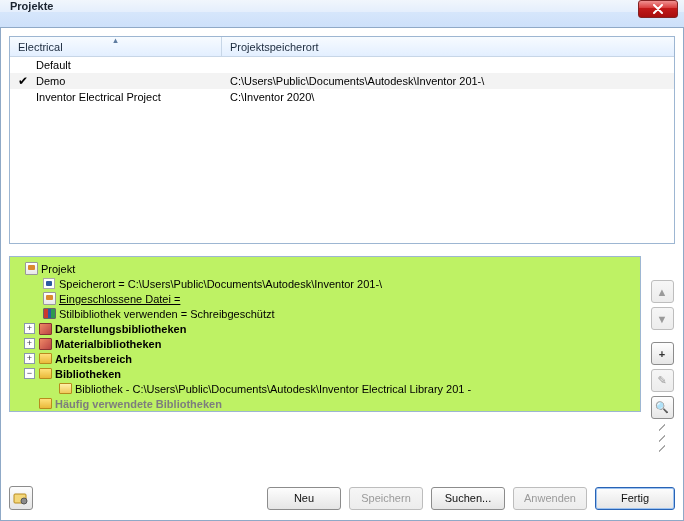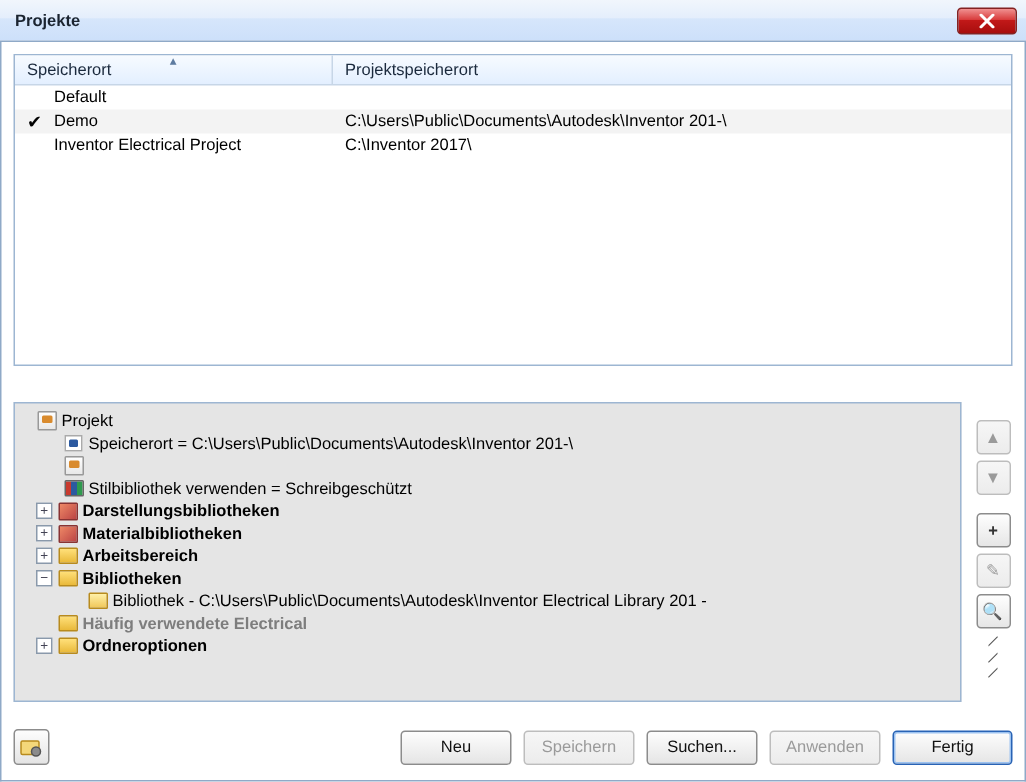--- a/index.html
+++ b/index.html
@@ -3,21 +3,21 @@
 <meta charset="utf-8">
 <style>
   * { box-sizing: border-box; font-family: Tahoma, "Segoe UI", Arial, sans-serif; font-size: 11px; }
   body { margin: 0; padding: 0; background: #fff; width: 684px; height: 521px; overflow: hidden; }
 
   
   .titlebar {
     height: 28px;
     background: linear-gradient(to bottom,#f1f6fc 0%,#e4eefc 45%,#d6e6fb 46%,#cde0fa 100%);
     border-bottom: 1px solid #8fa9c7;
-    display: flex; align-items: center;
+    display: flex; align-items: flex-start;
     padding: 0 6px 0 10px;
     color: #1b2430;
     user-select: none;
   }
   .titlebar .title { flex: 1; font-weight: bold; }
   .titlebar .close-btn {
     width: 40px; height: 18px; border-radius: 3px;
     background: linear-gradient(to bottom,#f09090 0%,#d83b3b 45%,#c21919 46%,#a80e0e 100%);
     border: 1px solid #832222;
     display: flex; align-items: center; justify-content: center;
@@ -59,24 +59,24 @@
   .list-row {
     display: flex; height: 16px; align-items: center;
   }
   .list-row.selected { background: #f3f3f3; }
   .list-row .mark { width: 26px; text-align: center; color:#000; font-size: 12px; }
   .list-row .cell.name { width: 186px; padding-right: 4px; }
   .list-row .cell.loc { flex: 1; padding-left: 8px; }
 
   
   .tree-panel {
-    margin-top: 24px;
+    margin-top: 12px;
     border: 1px solid #9db6d2;
-    height: 200px;
-    background: #e5e5e5;
+    height: 156px;
+    background: #bef264;
     padding: 4px 4px 4px 4px;
     overflow: auto; color:#000;
   }
   .tree-node { display: flex; align-items: center; height: 15px; white-space: nowrap; }
   .indent1 { padding-left: 10px; }
   .indent2 { padding-left: 28px; }
   .indent3 { padding-left: 44px; }
   .expander { display:inline-flex; width:11px; height:11px; border:1px solid #8a99ab; background:#fff; color:#445; align-items:center; justify-content:center; font-size:9px; line-height:1; margin-right:3px; }
   .spacer-exp { display:inline-block; width:14px; }
   .ticon { display:inline-flex; width:14px; height:13px; align-items:center; justify-content:center; margin-right:3px; }
@@ -149,41 +149,41 @@
     </svg>
   </div>
 </div>
 
 <div class="client">
 
   <div class="list-panel">
     <div class="list-header">
       <div class="col name">
         <span class="sort-mark">▴</span>
-        <span>Speicherort</span>
+        <span>Electrical</span>
       </div>
       <div class="col loc">
         <span>Projektspeicherort</span>
       </div>
     </div>
     <div class="list-body" id="list-body">
         <div class="list-row">
           <span class="mark"></span>
           <span class="cell name">Default</span>
           <span class="cell loc"></span>
         </div>
         <div class="list-row selected">
           <span class="mark">✔</span>
           <span class="cell name">Demo</span>
           <span class="cell loc">C:\Users\Public\Documents\Autodesk\Inventor 201-\</span>
         </div>
         <div class="list-row">
           <span class="mark"></span>
           <span class="cell name">Inventor Electrical Project</span>
-          <span class="cell loc">C:\Inventor 2017\</span>
+          <span class="cell loc">C:\Inventor 2020\</span>
         </div>
       </div>
   </div>
 
   <div class="tree-panel" style="width:632px;">
     <div class="tree-node indent1">
       <span class="ticon">
           <span class="icon-ipj"></span>
         </span>
       <span class="tree-label">Projekt</span>
@@ -191,20 +191,21 @@
     <div class="tree-node indent2">
       <span class="ticon">
           <span class="box-blue"></span>
         </span>
       <span class="tree-label">Speicherort = C:\Users\Public\Documents\Autodesk\Inventor 201-\</span>
     </div>
     <div class="tree-node indent2">
       <span class="ticon">
           <span class="icon-ipj"></span>
         </span>
+      <span class="tree-label uline">Eingeschlossene Datei =</span>
     </div>
     <div class="tree-node indent2">
       <span class="ticon">
           <span class="icon-sw"></span>
         </span>
       <span class="tree-label">Stilbibliothek verwenden = Schreibgeschützt</span>
     </div>
     <div class="tree-node indent1">
       <span class="expander">+</span>
       <span class="ticon">
@@ -237,21 +238,21 @@
       <span class="ticon">
           <span class="folder-y open"></span>
         </span>
       <span class="tree-label">Bibliothek - C:\Users\Public\Documents\Autodesk\Inventor Electrical Library 201 -</span>
     </div>
     <div class="tree-node indent1">
       <span class="spacer-exp"></span>
       <span class="ticon">
           <span class="folder-y"></span>
         </span>
-      <span class="tree-label bold gray">Häufig verwendete Electrical</span>
+      <span class="tree-label bold gray">Häufig verwendete Bibliotheken</span>
     </div>
     <div class="tree-node indent1">
       <span class="expander">+</span>
       <span class="ticon">
           <span class="folder-y"></span>
         </span>
       <span class="tree-label bold">Ordneroptionen</span>
     </div>
 
   </div>

